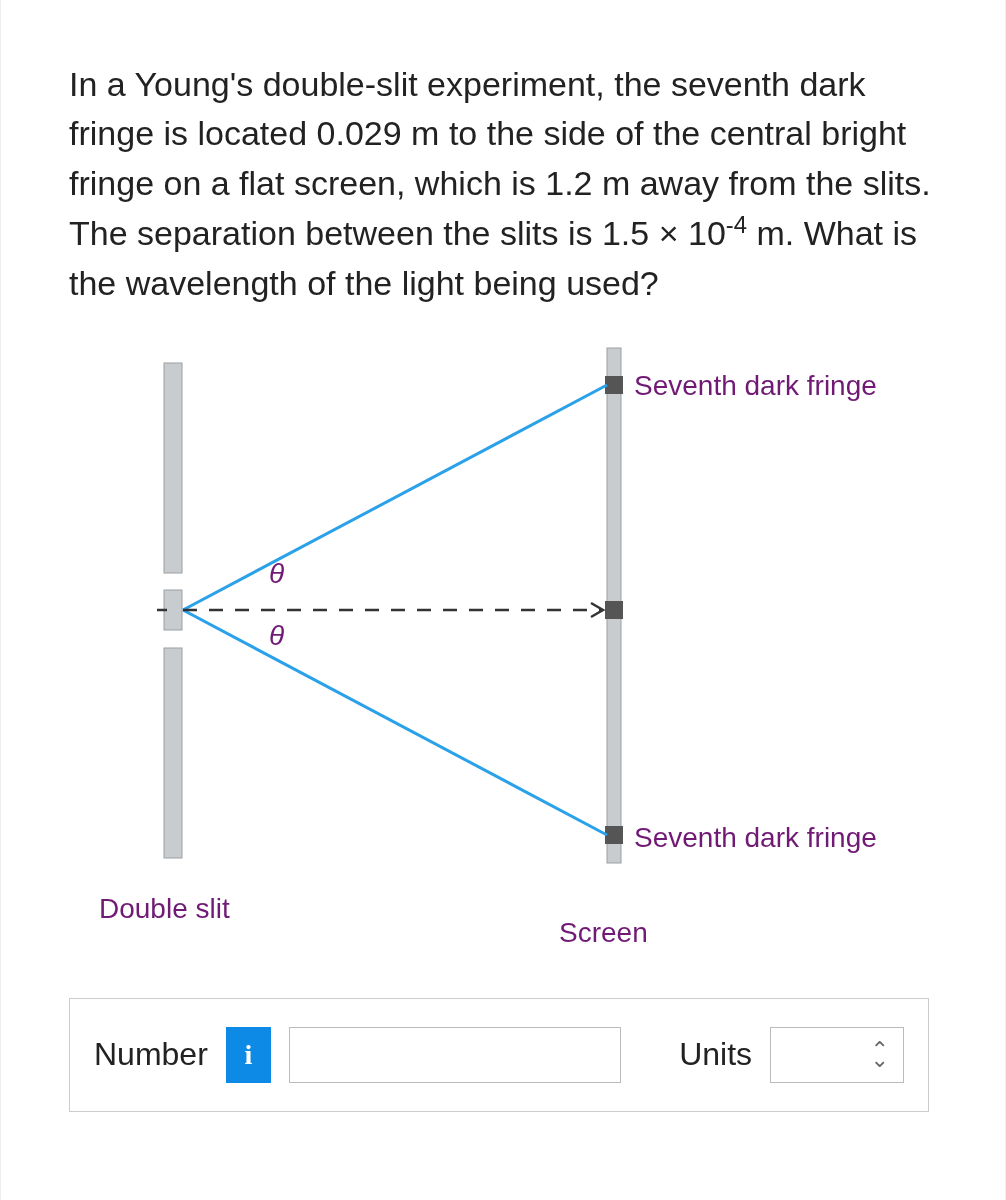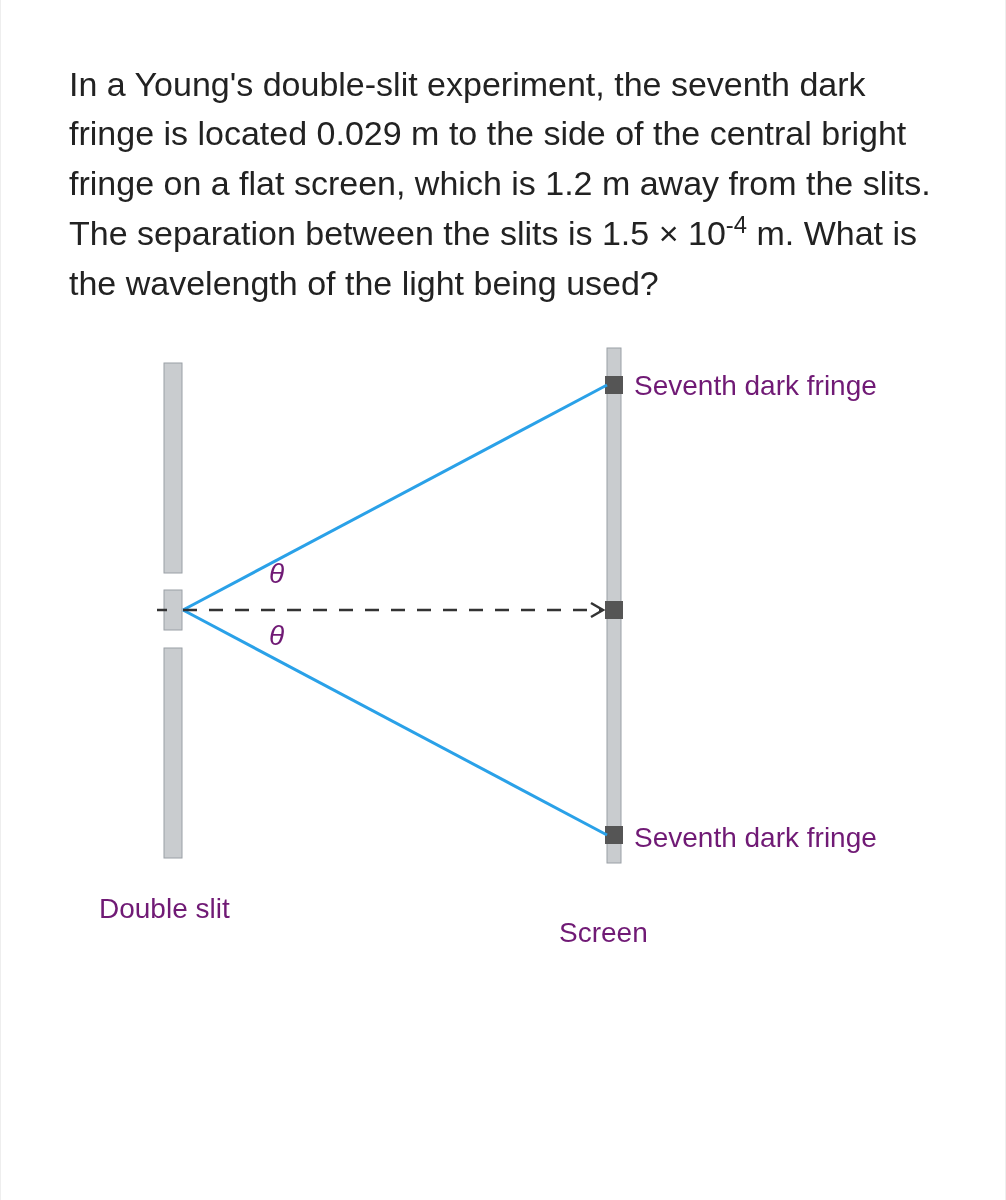--- a/index.html
+++ b/index.html
@@ -139,14 +139,27 @@
 
     <div class="diagram-label" style="left:190px; top:220px; font-style:italic;">θ</div>
     <div class="diagram-label" style="left:190px; top:282px; font-style:italic;">θ</div>
 
     <div class="diagram-label" style="left:555px; top:32px;">Seventh dark fringe</div>
     <div class="diagram-label" style="left:555px; top:484px;">Seventh dark fringe</div>
     <div class="diagram-label" style="left:20px;  top:555px;text-align:center;">Double slit</div>
     <div class="diagram-label" style="left:480px; top:555px;margin-top:24px;">Screen</div>
   </div>
 
+  <div class="answer-box">
+    <span class="answer-label">Number</span>
+    <span class="info-badge">i</span>
+    <input class="num-input" type="text" value="" style="">
+    <span class="units-label">Units</span>
+    <div class="units-select">
+      <span></span>
+      <span class="updown">
+        <span>⌃</span>
+          <span>⌄</span>
+      </span>
+    </div>
+  </div>
 
 </div>
 
 </body></html>

